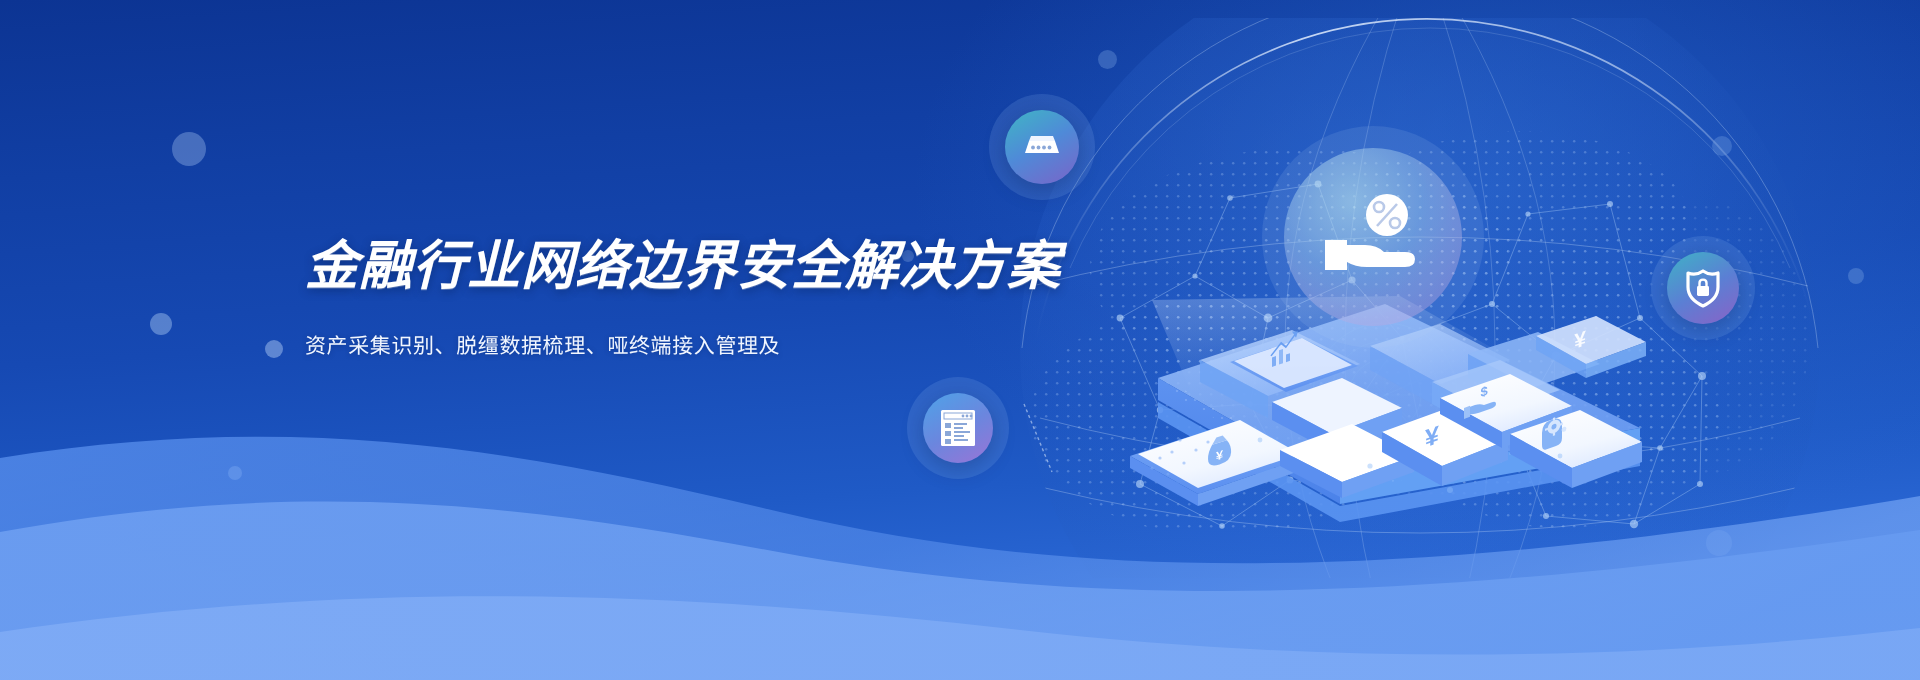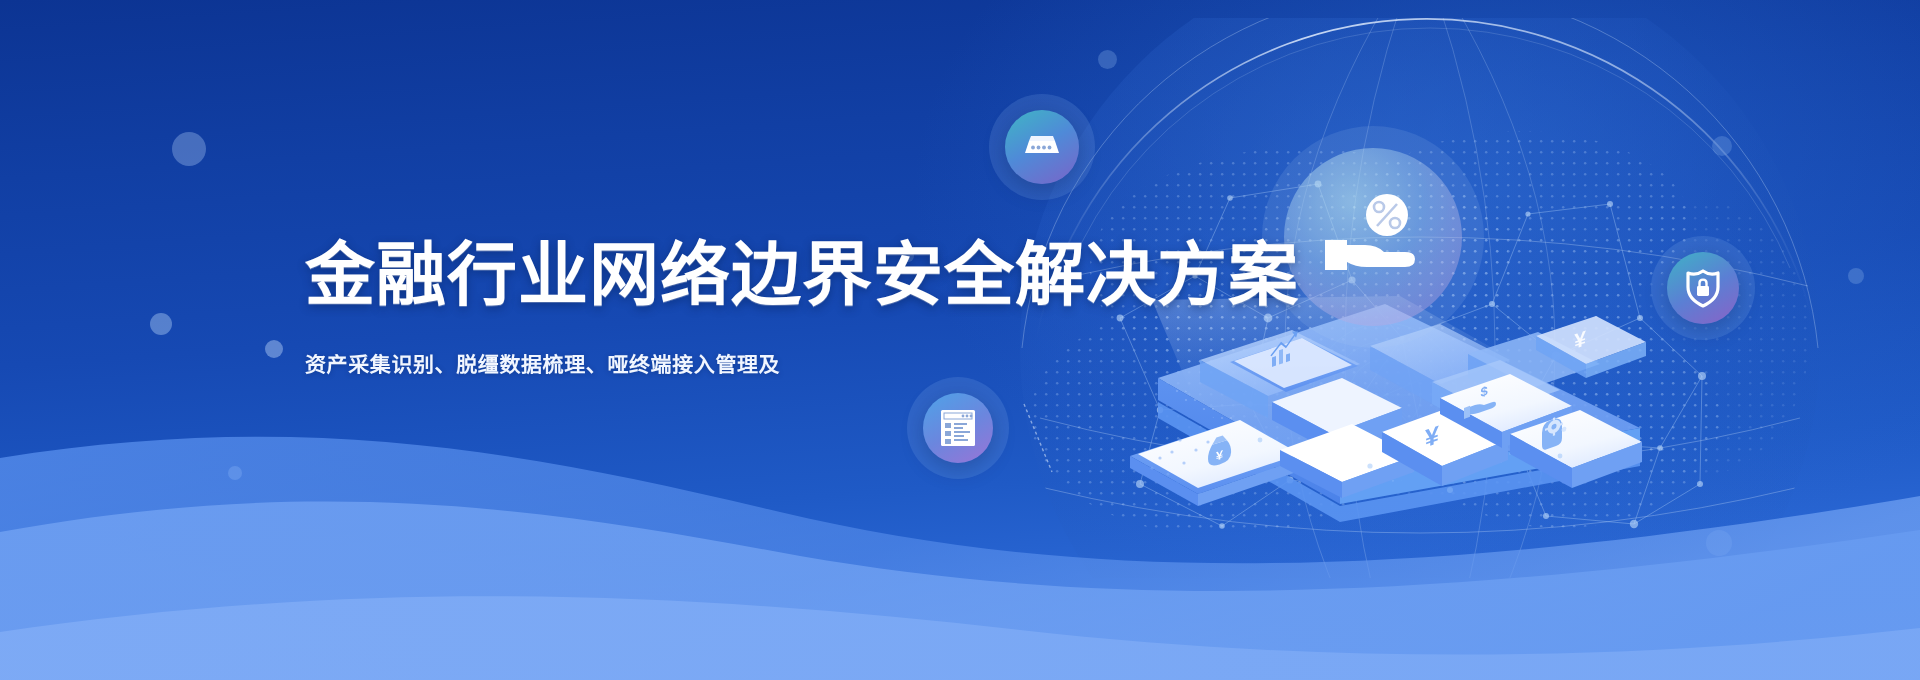--- a/index.html
+++ b/index.html
@@ -24,33 +24,34 @@
   .globe-wrap{position:absolute;left:1000px;top:18px;width:920px;height:560px;pointer-events:none;}
   .globe-wrap svg{display:block;}
 
   
   .bokeh{position:absolute;border-radius:50%;pointer-events:none;}
 
   
   .copy{position:absolute;left:305px;top:236px;width:760px;}
   .title{
     margin:0;
-    font-size:70px;
+    font-size:53px;
     line-height:1.12;
     font-weight:700;
     letter-spacing:1px;
     color:#ffffff;
     text-shadow:0 3px 10px rgba(5,28,80,.45), 0 1px 0 rgba(255,255,255,.35);
     white-space:nowrap;
+    font-style:italic;
   }
   .subtitle{
     margin:33px 0 16px 0;
     font-size:21px;
     line-height:1.72;
-    font-weight:700;
+    font-weight:400;
     color:#f1f6ff;
     letter-spacing:.6px;
     text-shadow:0 1px 5px rgba(5,28,80,.35);
   }
   .subtitle .line{display:block;}
   .subtitle .line + .line{padding-left:6px;}
 
   
   .badge{position:absolute;border-radius:50%;display:flex;align-items:center;justify-content:center;}
   .badge .halo{

